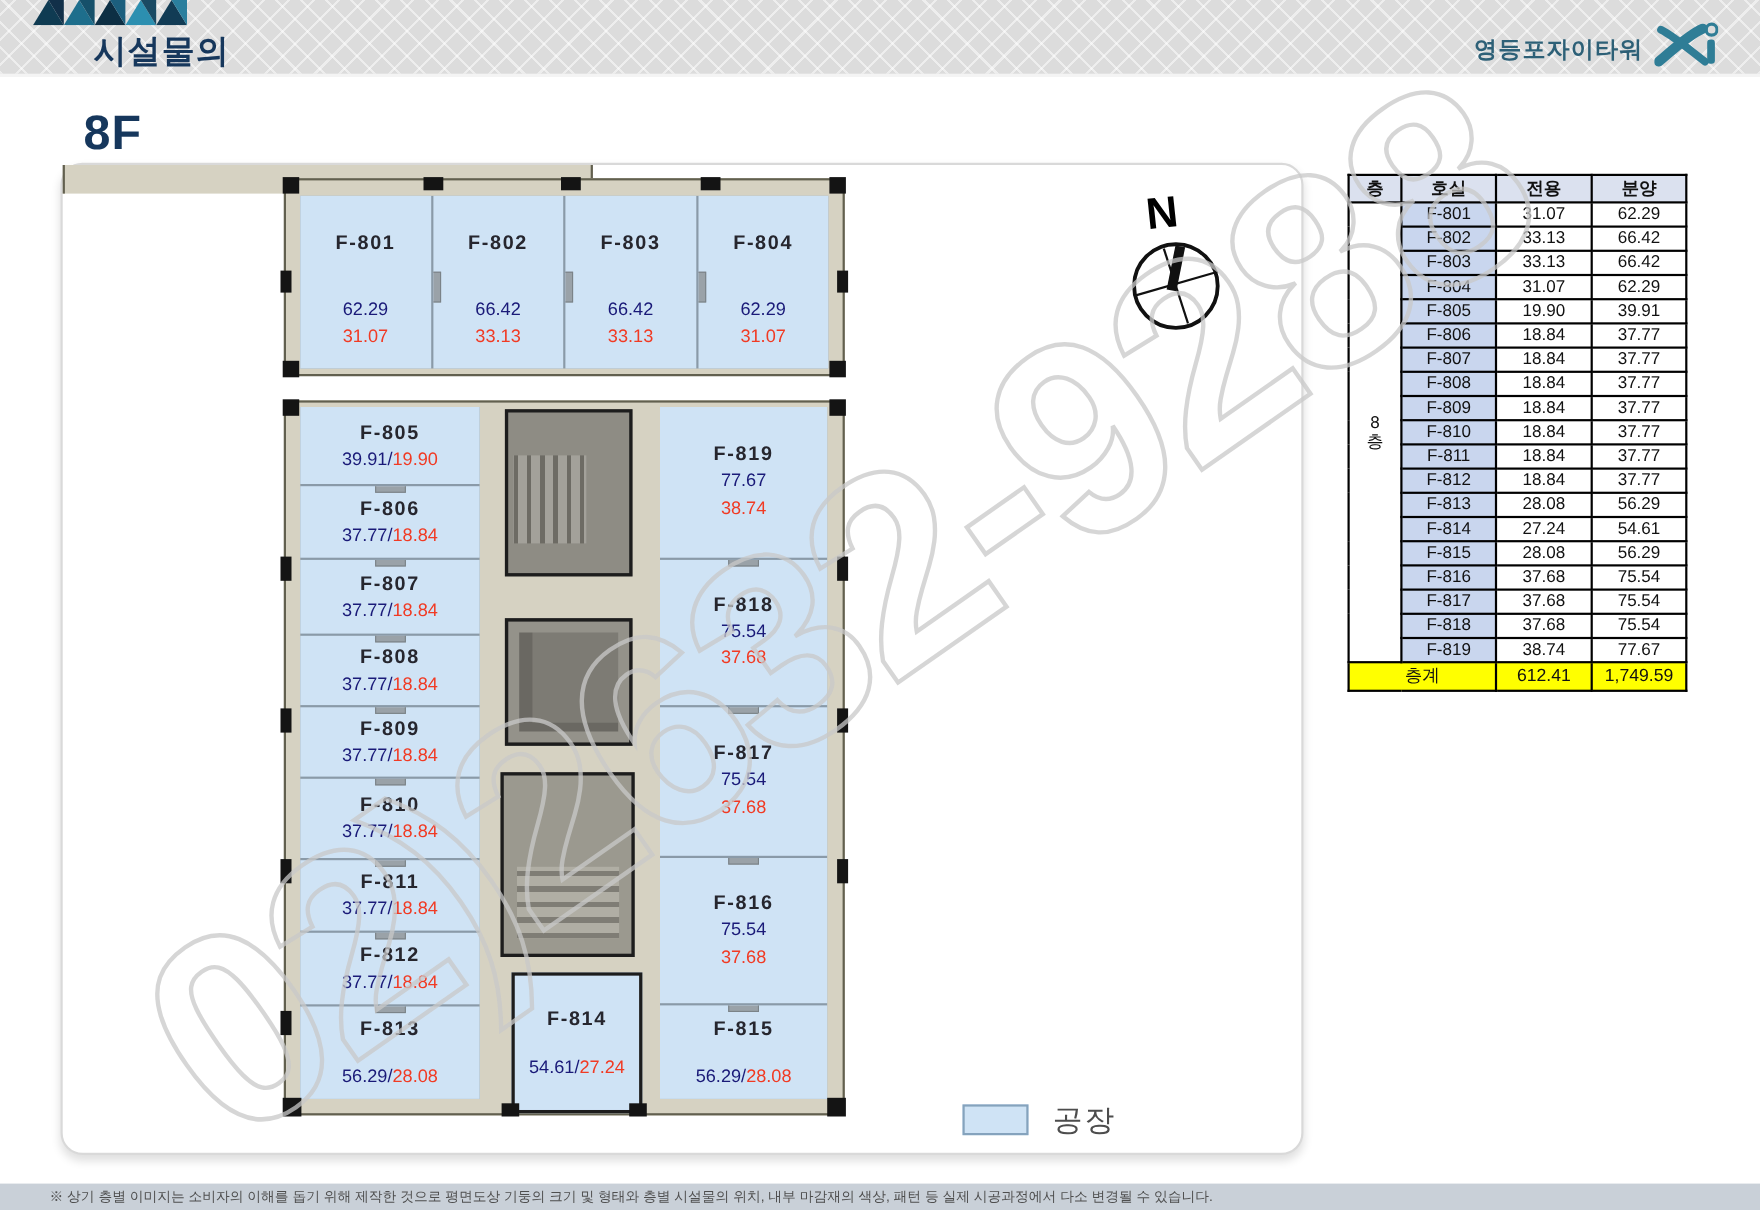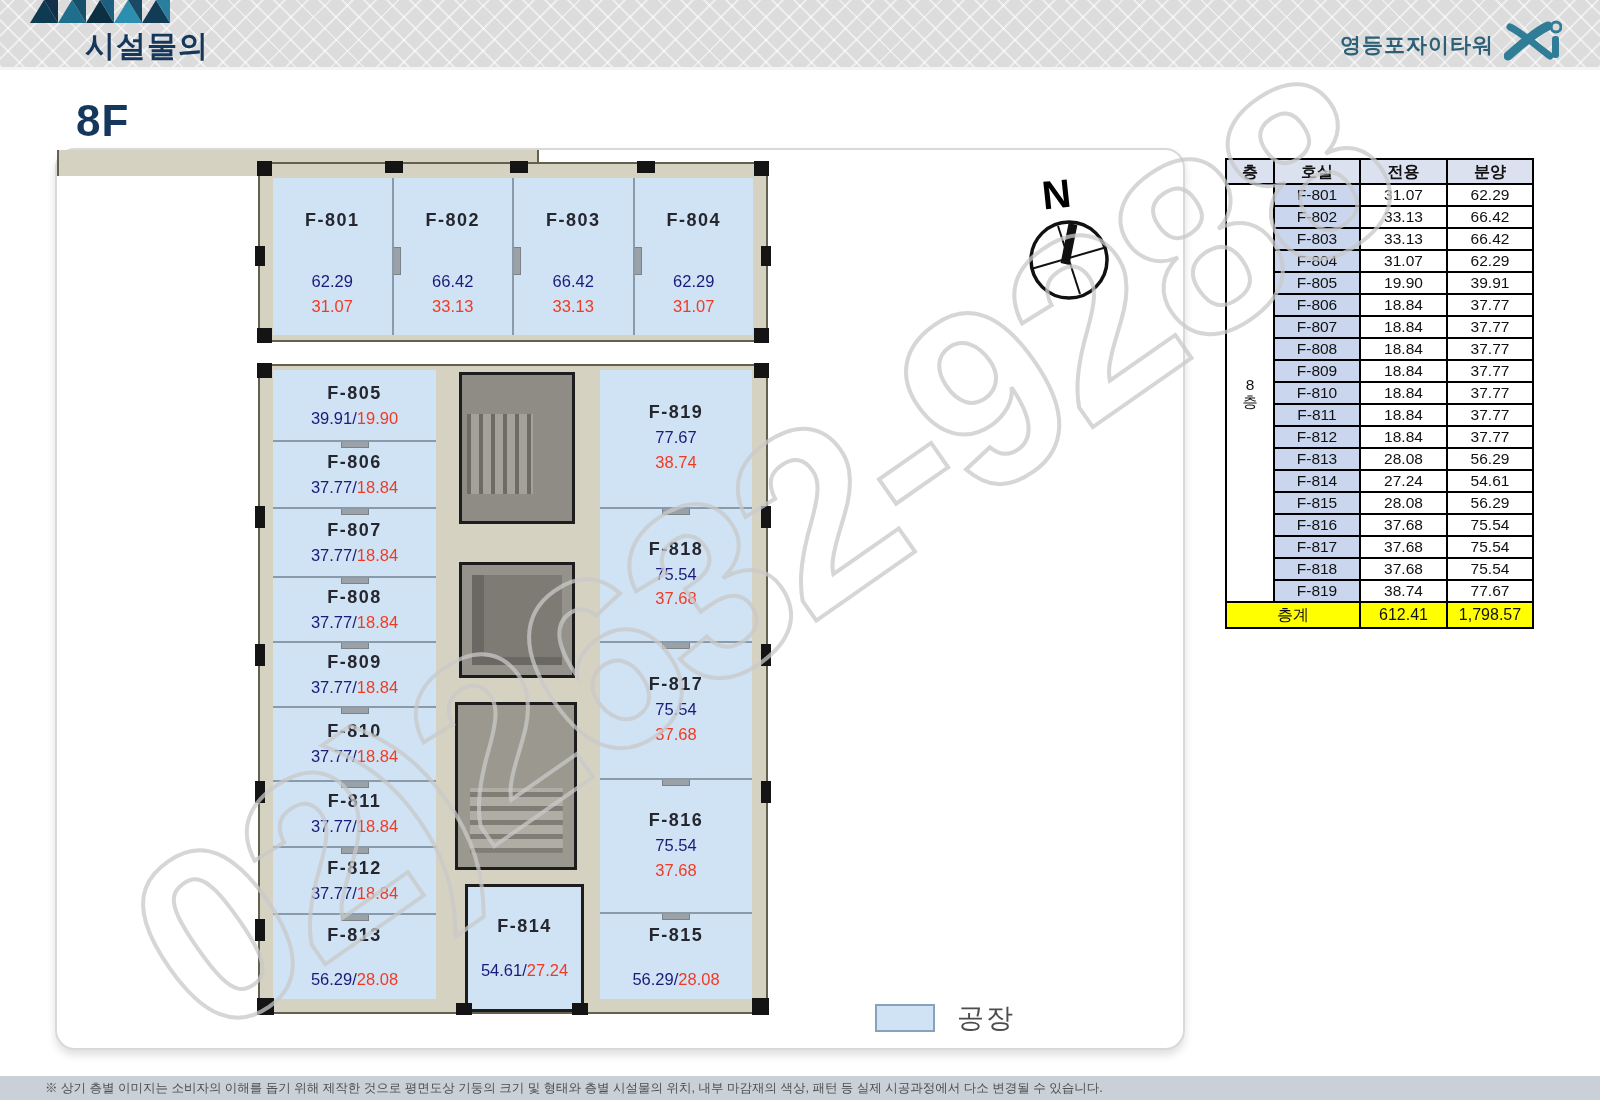--- a/index.html
+++ b/index.html
@@ -450,21 +450,21 @@
         <tr>
           <td class="room-cell">F-819</td>
           <td class="num-cell">38.74</td>
           <td class="num-cell">77.67</td>
         </tr>
       </tbody>
     <tfoot>
       <tr class="total-row">
         <td colspan="2">층계</td>
         <td>612.41</td>
-        <td>1,798.57</td>
+        <td>1,749.59</td>
       </tr>
     </tfoot>
   </table>
 </div>
 
 <div class="watermark">02)2632-9288</div>
 
 <div class="footer-band">※ 상기 층별 이미지는 소비자의 이해를 돕기 위해 제작한 것으로 평면도상 기둥의 크기 및 형태와 층별 시설물의 위치, 내부 마감재의 색상, 패턴 등 실제 시공과정에서 다소 변경될 수 있습니다.</div>
 
 </body></html>

